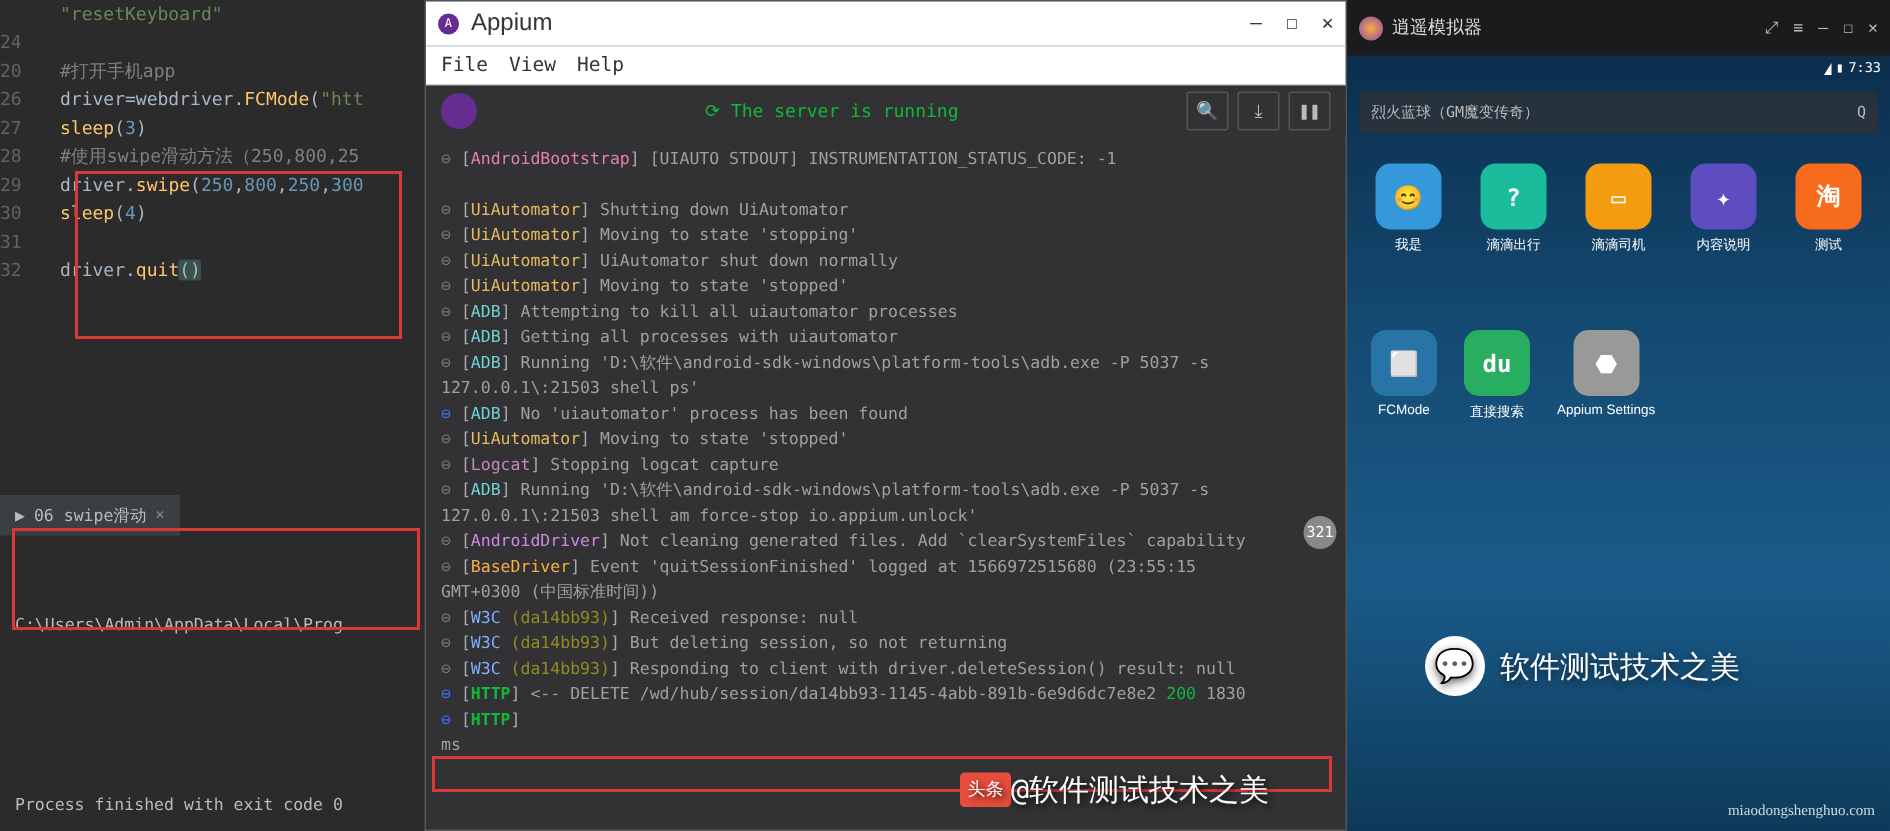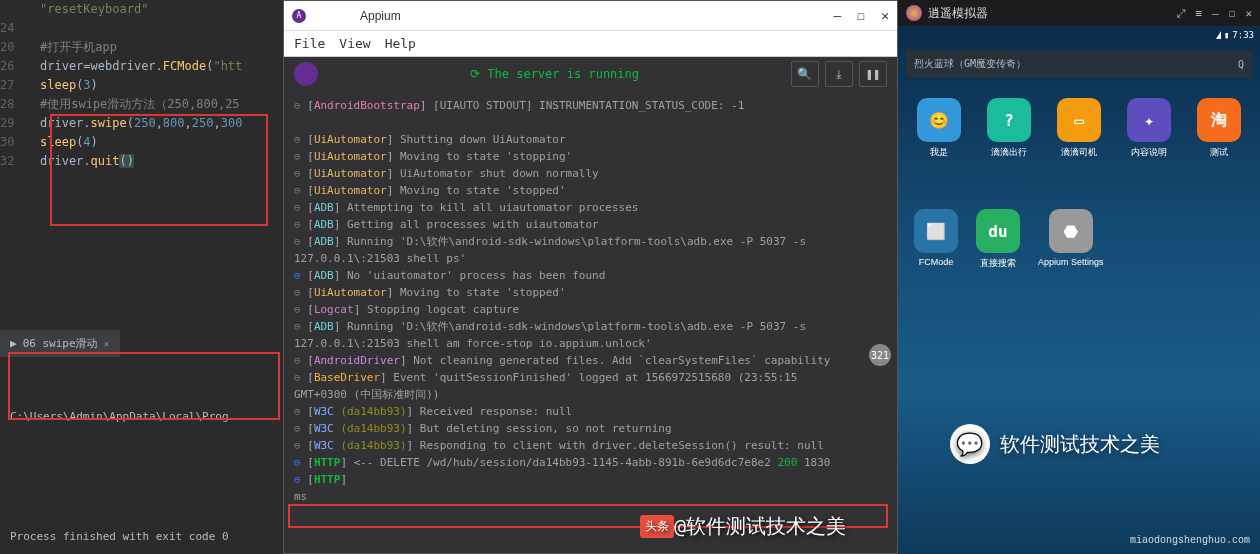--- a/index.html
+++ b/index.html
@@ -22,21 +22,21 @@
 
 .run-panel { position: absolute; left: 0; top: 330px; width: 283px; height: 224px; background: #2b2b2b; }
 .run-tab { padding: 6px 10px; background: #3c3f41; color: #bbb; display: inline-flex; gap: 6px; align-items: center; font-size: 11px; }
 .run-tab .x { color: #888; font-size: 10px; }
 .run-out { padding: 10px; color: #bbb; font-size: 11px; line-height: 20px; white-space: pre; overflow: hidden; }
 
 
 .appium-window { position: absolute; left: 283px; top: 0; width: 615px; height: 554px; background: #323234; border: 1px solid #555; }
 .titlebar { height: 30px; background: #fff; display: flex; align-items: center; padding: 0 8px; gap: 8px; border-bottom: 1px solid #ddd; }
 .titlebar .logo { width: 14px; height: 14px; border-radius: 50%; background: #662d91; display: flex; align-items: center; justify-content: center; color: #fff; font-size: 8px; }
-.titlebar .ttl { color: #333; font-size: 12px; font-family: Arial, sans-serif; margin-left: 46px; }
+.titlebar .ttl { color: #333; font-size: 16px; font-family: Arial, sans-serif; }
 .titlebar .winbtns { margin-left: auto; display: flex; gap: 16px; color: #333; font-size: 13px; }
 .titlebar .winbtns span { cursor: pointer; }
 
 .menubar { height: 26px; background: #fff; display: flex; gap: 14px; padding: 0 10px; align-items: center; font-family: Arial, sans-serif; font-size: 13px; color: #333; border-bottom: 1px solid #ccc; }
 .menubar span { cursor: pointer; }
 
 .statusbar { height: 34px; background: #323234; display: flex; align-items: center; padding: 0 10px; gap: 10px; }
 .status-logo { width: 24px; height: 24px; border-radius: 50%; background: #662d91; }
 .status-msg { flex: 1; text-align: center; color: #10b93b; font-size: 12px; }
 .status-msg::before { content: "⟳ "; color: #10b93b; }
@@ -57,21 +57,21 @@
 .tag-http { color: #10b93b; font-weight: bold; }
 .log-txt { color: #a0a0a0; }
 .log-green { color: #10b93b; }
 .log-bullet-blue { color: #3b71ff; }
 .log-bullet-grey { color: #777; }
 
 .hl-box-3 { position: absolute; left: 288px; top: 504px; width: 600px; height: 24px; border: 2px solid #d93838; pointer-events: none; }
 
 
 .emu { position: absolute; right: 0; top: 0; width: 362px; height: 554px; background: linear-gradient(180deg, #0a2845 0%, #144a72 40%, #1a5b89 70%, #0d3a5a 100%); }
-.emu-titlebar { height: 26px; background: #1b1b1d; display: flex; align-items: center; padding: 0 8px; gap: 6px; }
+.emu-titlebar { height: 37px; background: #1b1b1d; display: flex; align-items: center; padding: 0 8px; gap: 6px; }
 .emu-logo { width: 16px; height: 16px; border-radius: 50%; background: radial-gradient(#f5b041, #8e44ad); }
 .emu-ttl { color: #ddd; font-size: 12px; font-family: sans-serif; }
 .emu-winbtns { margin-left: auto; display: flex; gap: 10px; color: #bbb; font-size: 11px; }
 .emu-winbtns span { cursor: pointer; }
 
 .emu-statusbar { height: 18px; display: flex; align-items: center; justify-content: flex-end; padding: 0 6px; gap: 3px; color: #fff; font-size: 9px; }
 .emu-statusbar .tri { width: 0; height: 0; border-left: 5px solid transparent; border-bottom: 8px solid #fff; }
 
 .emu-search { margin: 6px 8px; height: 28px; background: rgba(50,50,50,0.7); border-radius: 4px; display: flex; align-items: center; padding: 0 8px; color: #bbb; font-size: 10px; gap: 2px; }
 .emu-search .q { margin-left: auto; color: #bbb; }
@@ -84,21 +84,21 @@
 .ic6 { background: #2874a6; } .ic7 { background: #27ae60; } .ic8 { background: #999; }
 
 .emu-row2 { display: flex; gap: 18px; padding: 50px 16px 0; }
 .emu-circle { position: absolute; left: 869px; top: 344px; width: 22px; height: 22px; border-radius: 50%; background: #888; color: #fff; font-size: 10px; display: flex; align-items: center; justify-content: center; }
 
 
 .wechat-overlay { position: absolute; right: 10px; bottom: 90px; width: 300px; color: #fff; font-size: 20px; font-family: sans-serif; text-shadow: 0 2px 6px rgba(0,0,0,.6); display: flex; align-items: center; gap: 10px; }
 .wechat-icon { width: 40px; height: 40px; background: #fff; border-radius: 50%; display: flex; align-items: center; justify-content: center; font-size: 22px; color: #333; }
 .tt-overlay { position: absolute; bottom: 14px; left: 640px; color: #fff; font-size: 20px; font-family: sans-serif; text-shadow: 2px 2px 4px rgba(0,0,0,.8); display: flex; align-items: center; gap: 0; }
 .tt-badge { background: #e74c3c; color: #fff; font-size: 12px; padding: 3px 5px; border-radius: 3px; }
-.watermark { position: absolute; right: 10px; bottom: 8px; color: #fff; font-size: 10px; opacity: .8; font-family: Liberation Mono, monospace; }
+.watermark { position: absolute; right: 10px; bottom: 8px; color: #fff; font-size: 10px; opacity: .8; font-family: Liberation Serif, serif; }
 </style>
 </head>
 <body>
 
 <div class="editor-pane">
   <div class="code-area" id="code-area">
       <div class="line">
         <div class="gutter"></div>
         <div class="code"><span class="str">"resetKeyboard"</span></div>
       </div>
@@ -122,20 +122,24 @@
         <div class="gutter">28</div>
         <div class="code"><span class="comment">#使用swipe滑动方法（250,800,25</span></div>
       </div>
       <div class="line">
         <div class="gutter">29</div>
         <div class="code">driver.<span class="fn">swipe</span>(<span class="num">250</span>,<span class="num">800</span>,<span class="num">250</span>,<span class="num">300</span></div>
       </div>
       <div class="line">
         <div class="gutter">30</div>
         <div class="code"><span class="fn">sleep</span>(<span class="num">4</span>)</div>
+      </div>
+      <div class="line">
+        <div class="gutter">31</div>
+        <div class="code"></div>
       </div>
       <div class="line">
         <div class="gutter">32</div>
         <div class="code">driver.<span class="fn">quit</span><span class="paren">()</span></div>
       </div>
     </div>
   <div class="hl-box-1"></div>
 
   <div class="run-panel">
     <div class="run-tab">

